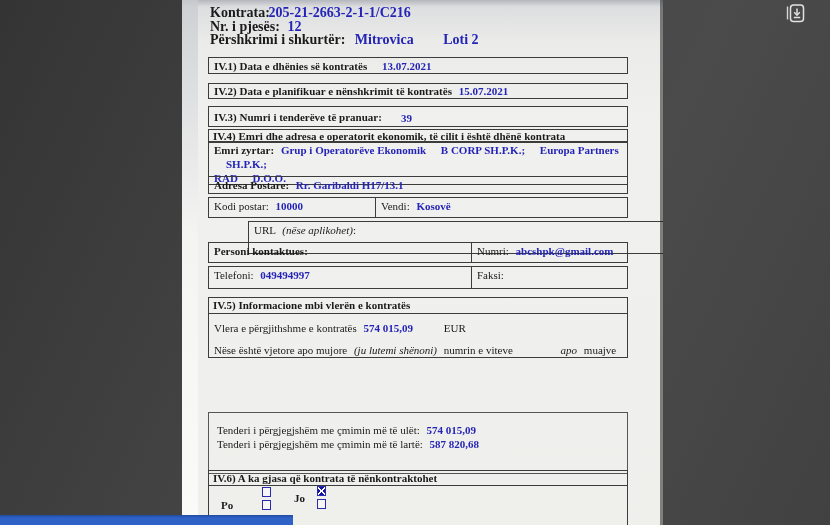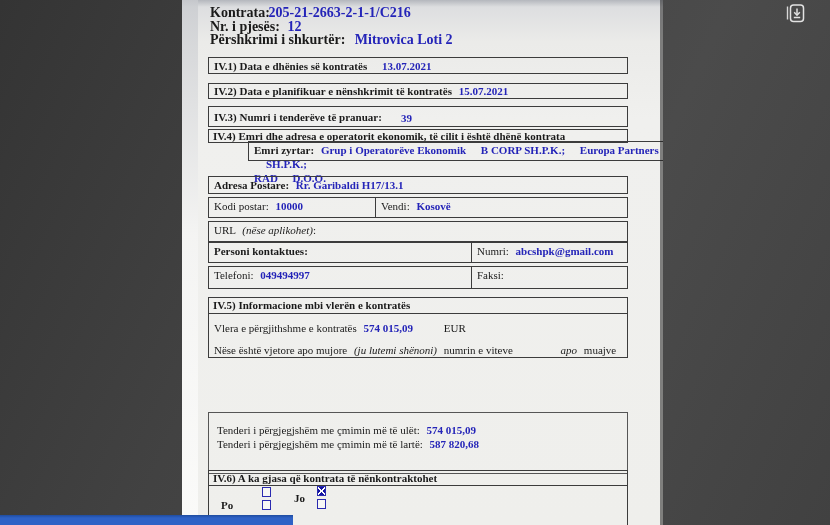--- a/index.html
+++ b/index.html
@@ -36,21 +36,21 @@
   .box{
     position:absolute;left:26px;width:420px;border:1px solid var(--border);
     font-size:11px;box-sizing:border-box;background:transparent;
   }
   .pad{padding:1px 5px;}
   .rowline{display:block;white-space:nowrap;}
   .cells{display:flex;height:100%;}
   .cells>div{padding:2px 5px;box-sizing:border-box;white-space:nowrap;}
   .cells>div+div{border-left:1px solid var(--border);}
   .sechead{border-bottom:1px solid var(--border);padding:0 4px;font-weight:bold;line-height:13px;white-space:nowrap;}
-  .ml4{margin-left:4px;} .ml6{margin-left:6px;} .ml12{margin-left:12px;} .ml14{margin-left:0;}
+  .ml4{margin-left:4px;} .ml6{margin-left:6px;} .ml12{margin-left:12px;} .ml14{margin-left:26px;}
   .ml28{margin-left:28px;} .ml45{margin-left:45px;}
   .abs{position:absolute;white-space:nowrap;}
   .cbcol{position:absolute;display:flex;flex-direction:column;gap:3px;}
   .cb{width:7px;height:8px;border:1.5px solid #2a2ab0;background:#f7f7f5;}
   .cb.checked{
     background-color:#1414a0;
     background-image:
       linear-gradient(45deg,transparent 42%,#fff 42%,#fff 58%,transparent 58%),
       linear-gradient(-45deg,transparent 42%,#fff 42%,#fff 58%,transparent 58%);
   }
@@ -104,21 +104,21 @@
 
   <div class="box pad" style="top:106px;height:21px;line-height:18px;">
     <span class="b">IV.3) Numri i tenderëve të pranuar:</span>
     <span class="v abs" style="left:192px;top:2px;">39</span>
   </div>
 
   <div class="box" style="top:129px;height:14px;">
     <div class="sechead" style="border-bottom:none;">IV.4) Emri dhe adresa e operatorit ekonomik, të cilit i është dhënë kontrata</div>
   </div>
 
-  <div class="box pad" style="top:141px;height:20px;line-height:14px;margin-left:40px;">
+  <div class="box pad" style="top:141px;height:44px;line-height:14px;">
     <div>
       <span class="b">Emri zyrtar:</span>
       <span class="v ml4">Grup i Operatorëve Ekonomik</span>
       <span class="v ml12">B CORP SH.P.K.;</span>
       <span class="v ml12">Europa Partners</span>
       <span class="v ml12">SH.P.K.;</span>
     </div>
     <div>
       <span class="v">RAD</span>
       <span class="v ml12">D.O.O.</span>
@@ -136,21 +136,21 @@
         <span class="n">Kodi postar:</span>
         <span class="v ml4">10000</span>
       </div>
       <div style="flex:1;">
         <span class="n">Vendi:</span>
         <span class="v ml4">Kosovë</span>
       </div>
     </div>
   </div>
 
-  <div class="box pad" style="top:221px;height:21px;line-height:15px;">
+  <div class="box pad" style="top:221px;height:33px;line-height:15px;margin-left:40px;">
     <span class="n">URL</span>
     <span class="n i ml4">(nëse aplikohet)</span><span class="n">:</span>
   </div>
 
   <div class="box" style="top:242px;height:21px;">
     <div class="cells">
       <div style="width:262px;">
         <span class="b">Personi kontaktues:</span>
       </div>
       <div style="flex:1;">

